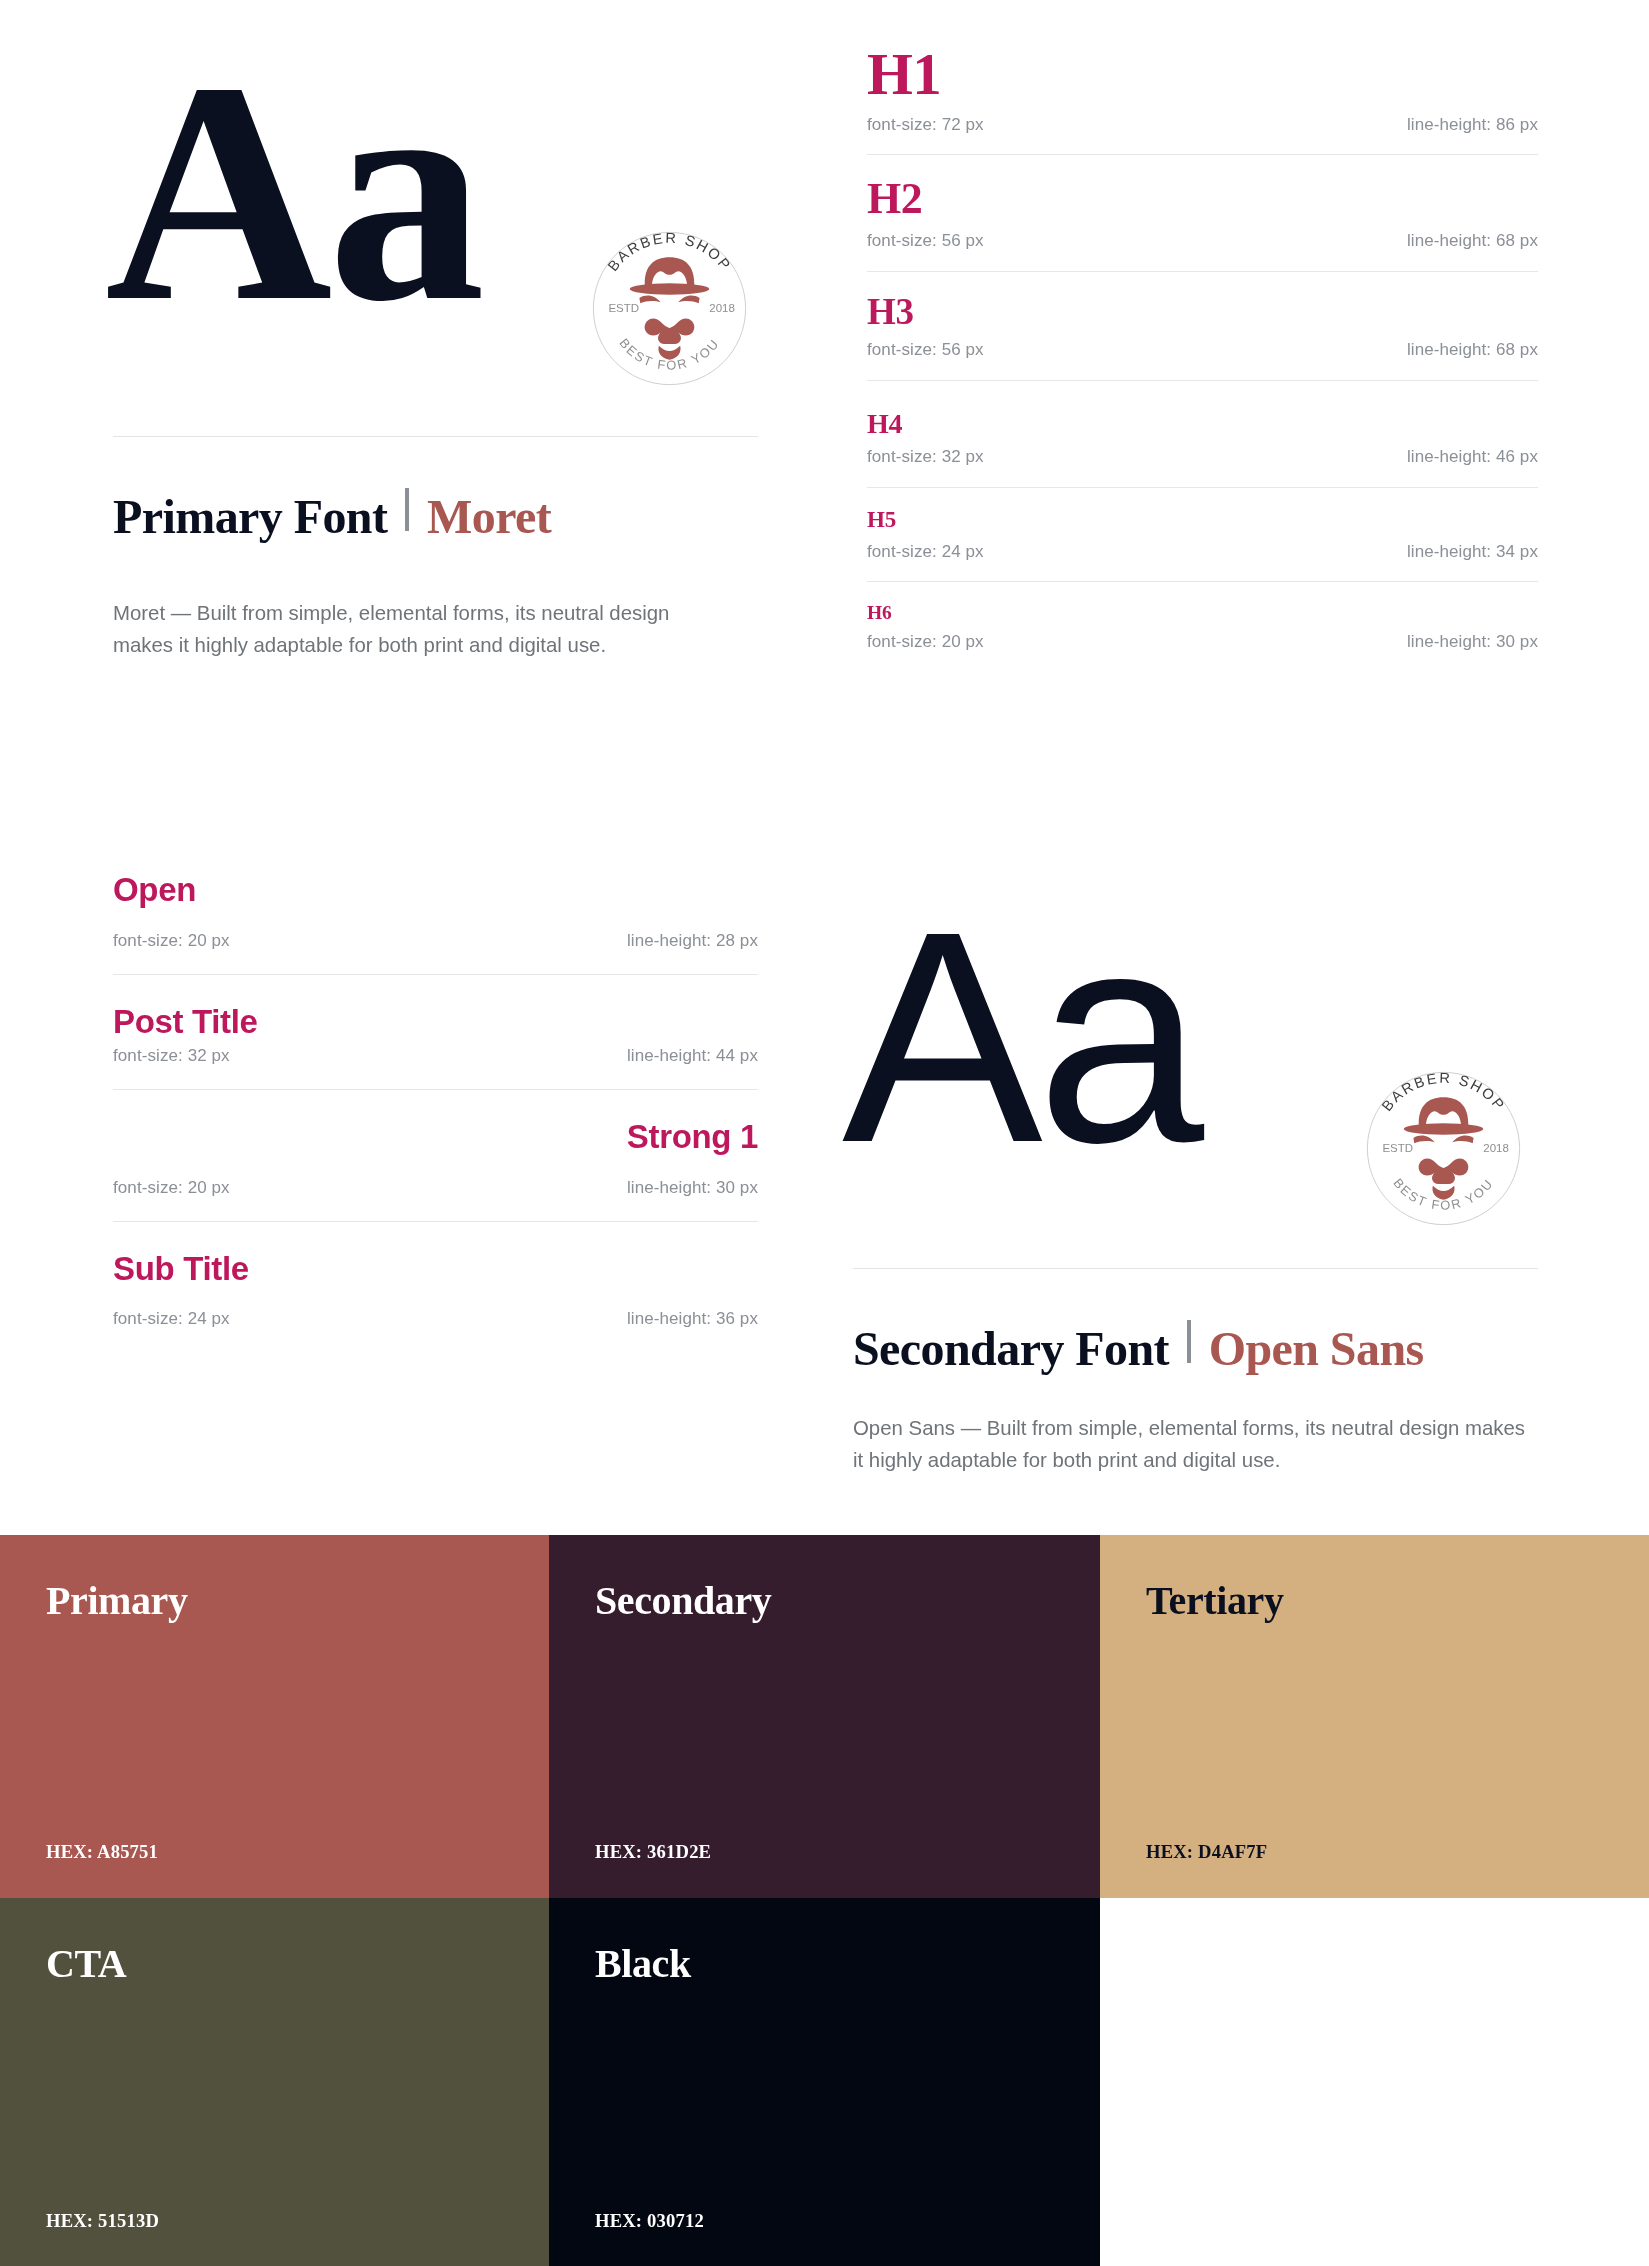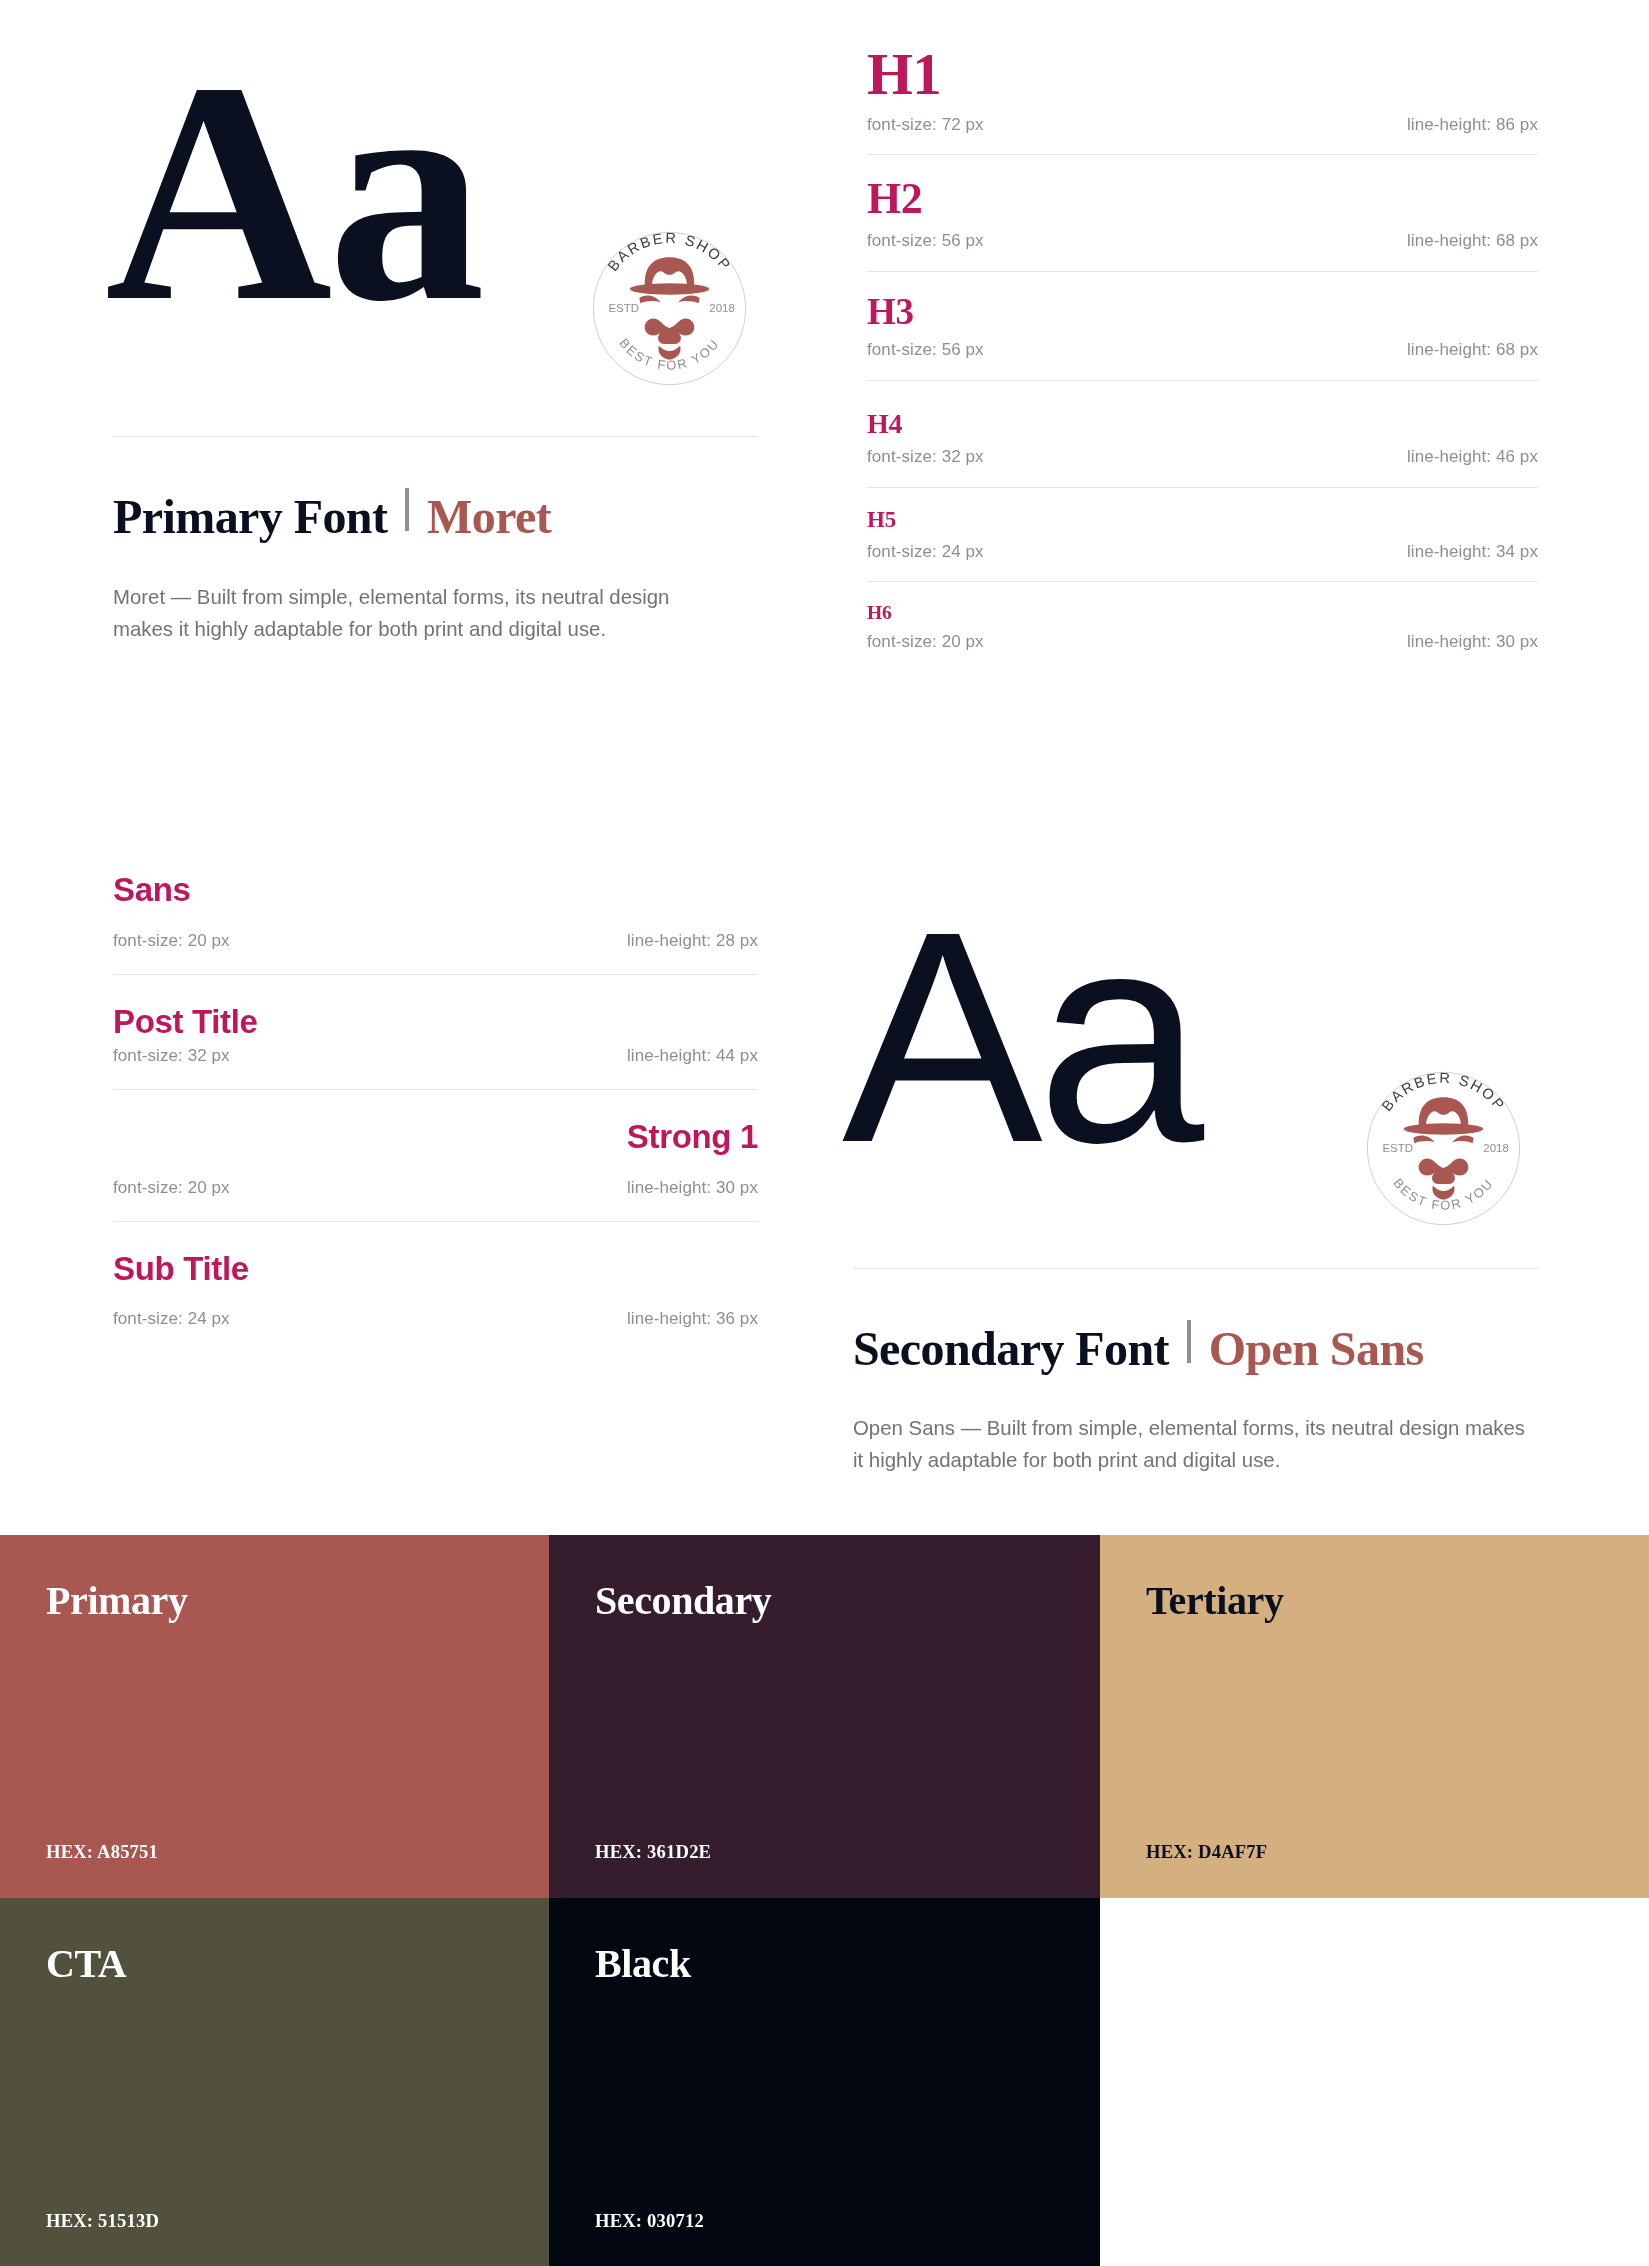--- a/index.html
+++ b/index.html
@@ -208,21 +208,21 @@
   </div>
 
   <div class="head-rule" style="left:113px; top:436px; width:645px;"></div>
 
   <div class="font-title" style="left:113px; top:489px;">
     <span class="lbl">Primary Font</span>
     <span class="bar"></span>
     <span class="nm">Moret</span>
   </div>
 
-  <div class="font-desc" style="left:113px; top:581px; width:621px;">Moret — Built from simple, elemental forms, its neutral design makes it highly adaptable for both print and digital use.</div>
+  <div class="font-desc" style="left:113px; top:597px; width:621px;">Moret — Built from simple, elemental forms, its neutral design makes it highly adaptable for both print and digital use.</div>
 
   <div class="scale" id="heading-scale" style="left:867px; top:44px; width:671px;">
       <div class="scale-row" style="margin-bottom: 21px;">
         <div class="name" style="font-size: 59px; margin-bottom: 8.9px;">H1</div>
         <div class="metrics">
           <span class="meta">font-size: 72 px</span>
           <span class="meta">line-height: 86 px</span>
         </div>
         <div class="divider" style="margin-top: 19.5px;"></div>
       </div>
@@ -262,21 +262,21 @@
         <div class="name" style="font-size: 19.5px; margin-bottom: 8.9px;">H6</div>
         <div class="metrics">
           <span class="meta">font-size: 20 px</span>
           <span class="meta">line-height: 30 px</span>
         </div>
       </div>
     </div>
 
   <div class="scale" id="body-scale" style="left:113px; top:873px; width:645px;">
       <div class="scale-row" style="margin-bottom: 30px;">
-        <div class="name sansname" style="font-size: 33px; margin-bottom: 23px;">Sans</div>
+        <div class="name sansname" style="font-size: 33px; margin-bottom: 23px;">Open</div>
         <div class="metrics">
           <span class="meta">font-size: 20 px</span>
           <span class="meta">line-height: 28 px</span>
         </div>
         <div class="divider" style="margin-top: 23px;"></div>
       </div>
       <div class="scale-row" style="margin-bottom: 30px;">
         <div class="name sansname" style="font-size: 33px; margin-bottom: 7px;">Post Title</div>
         <div class="metrics">
           <span class="meta">font-size: 32 px</span>

